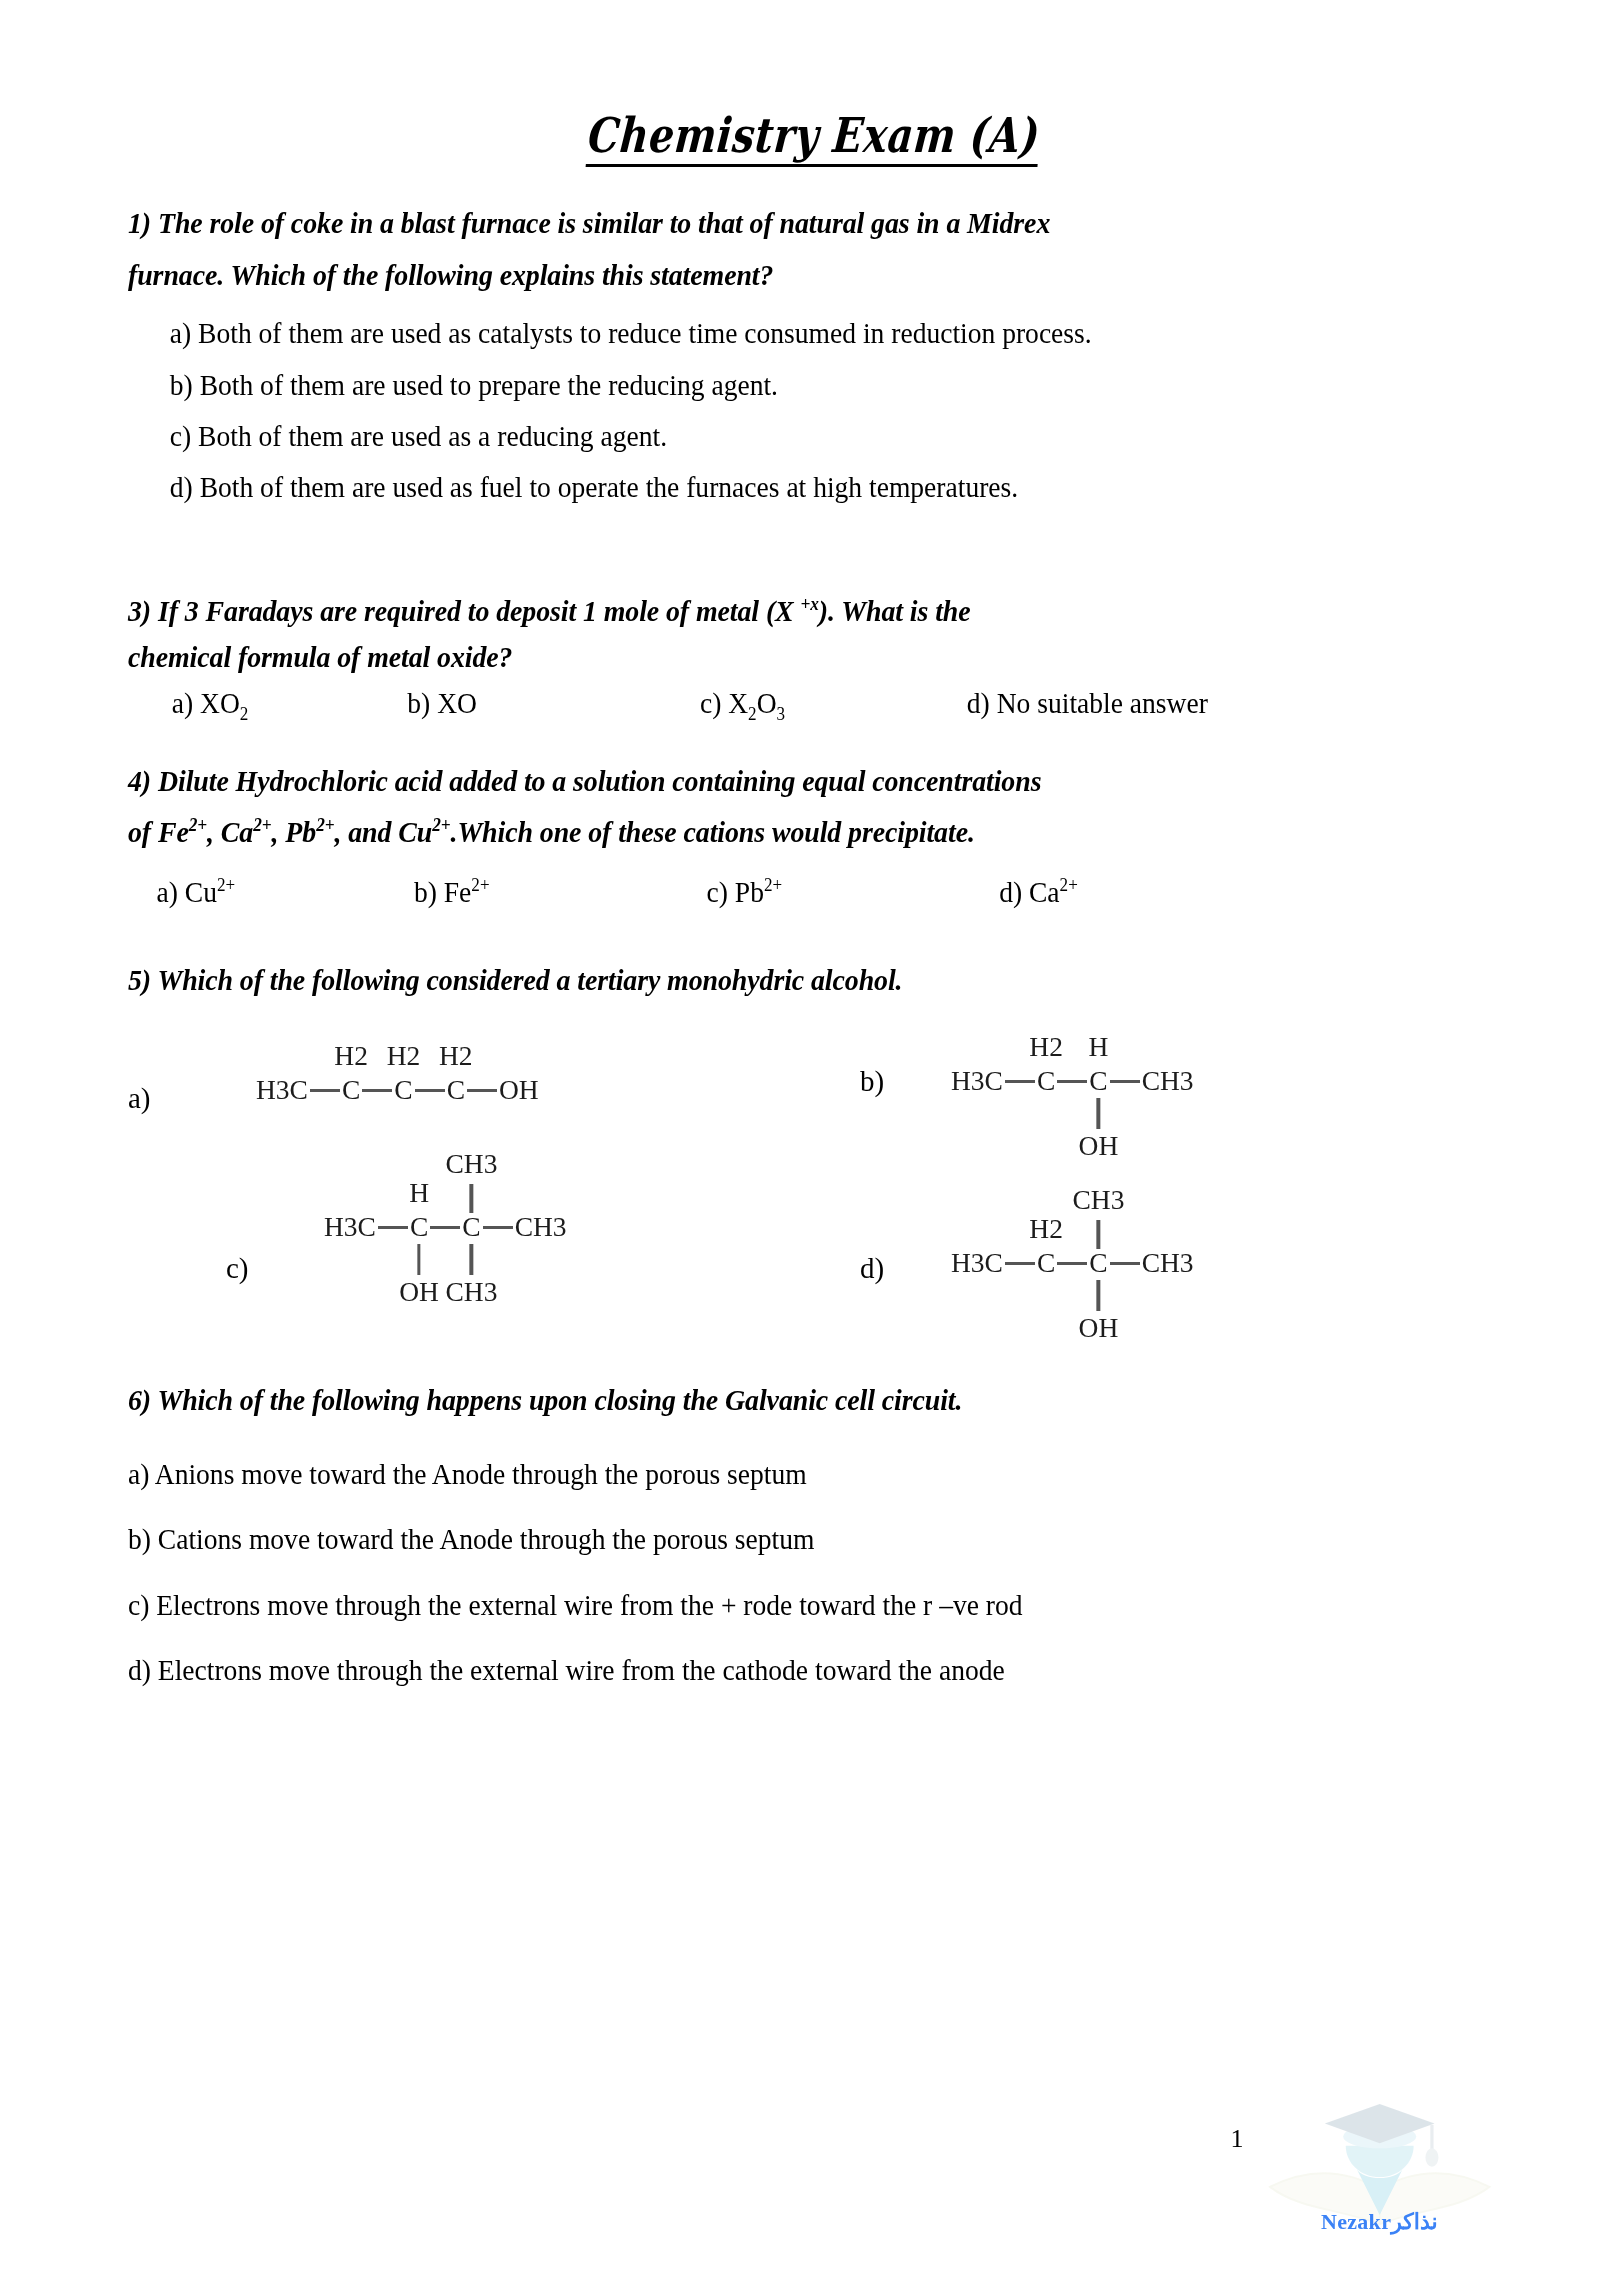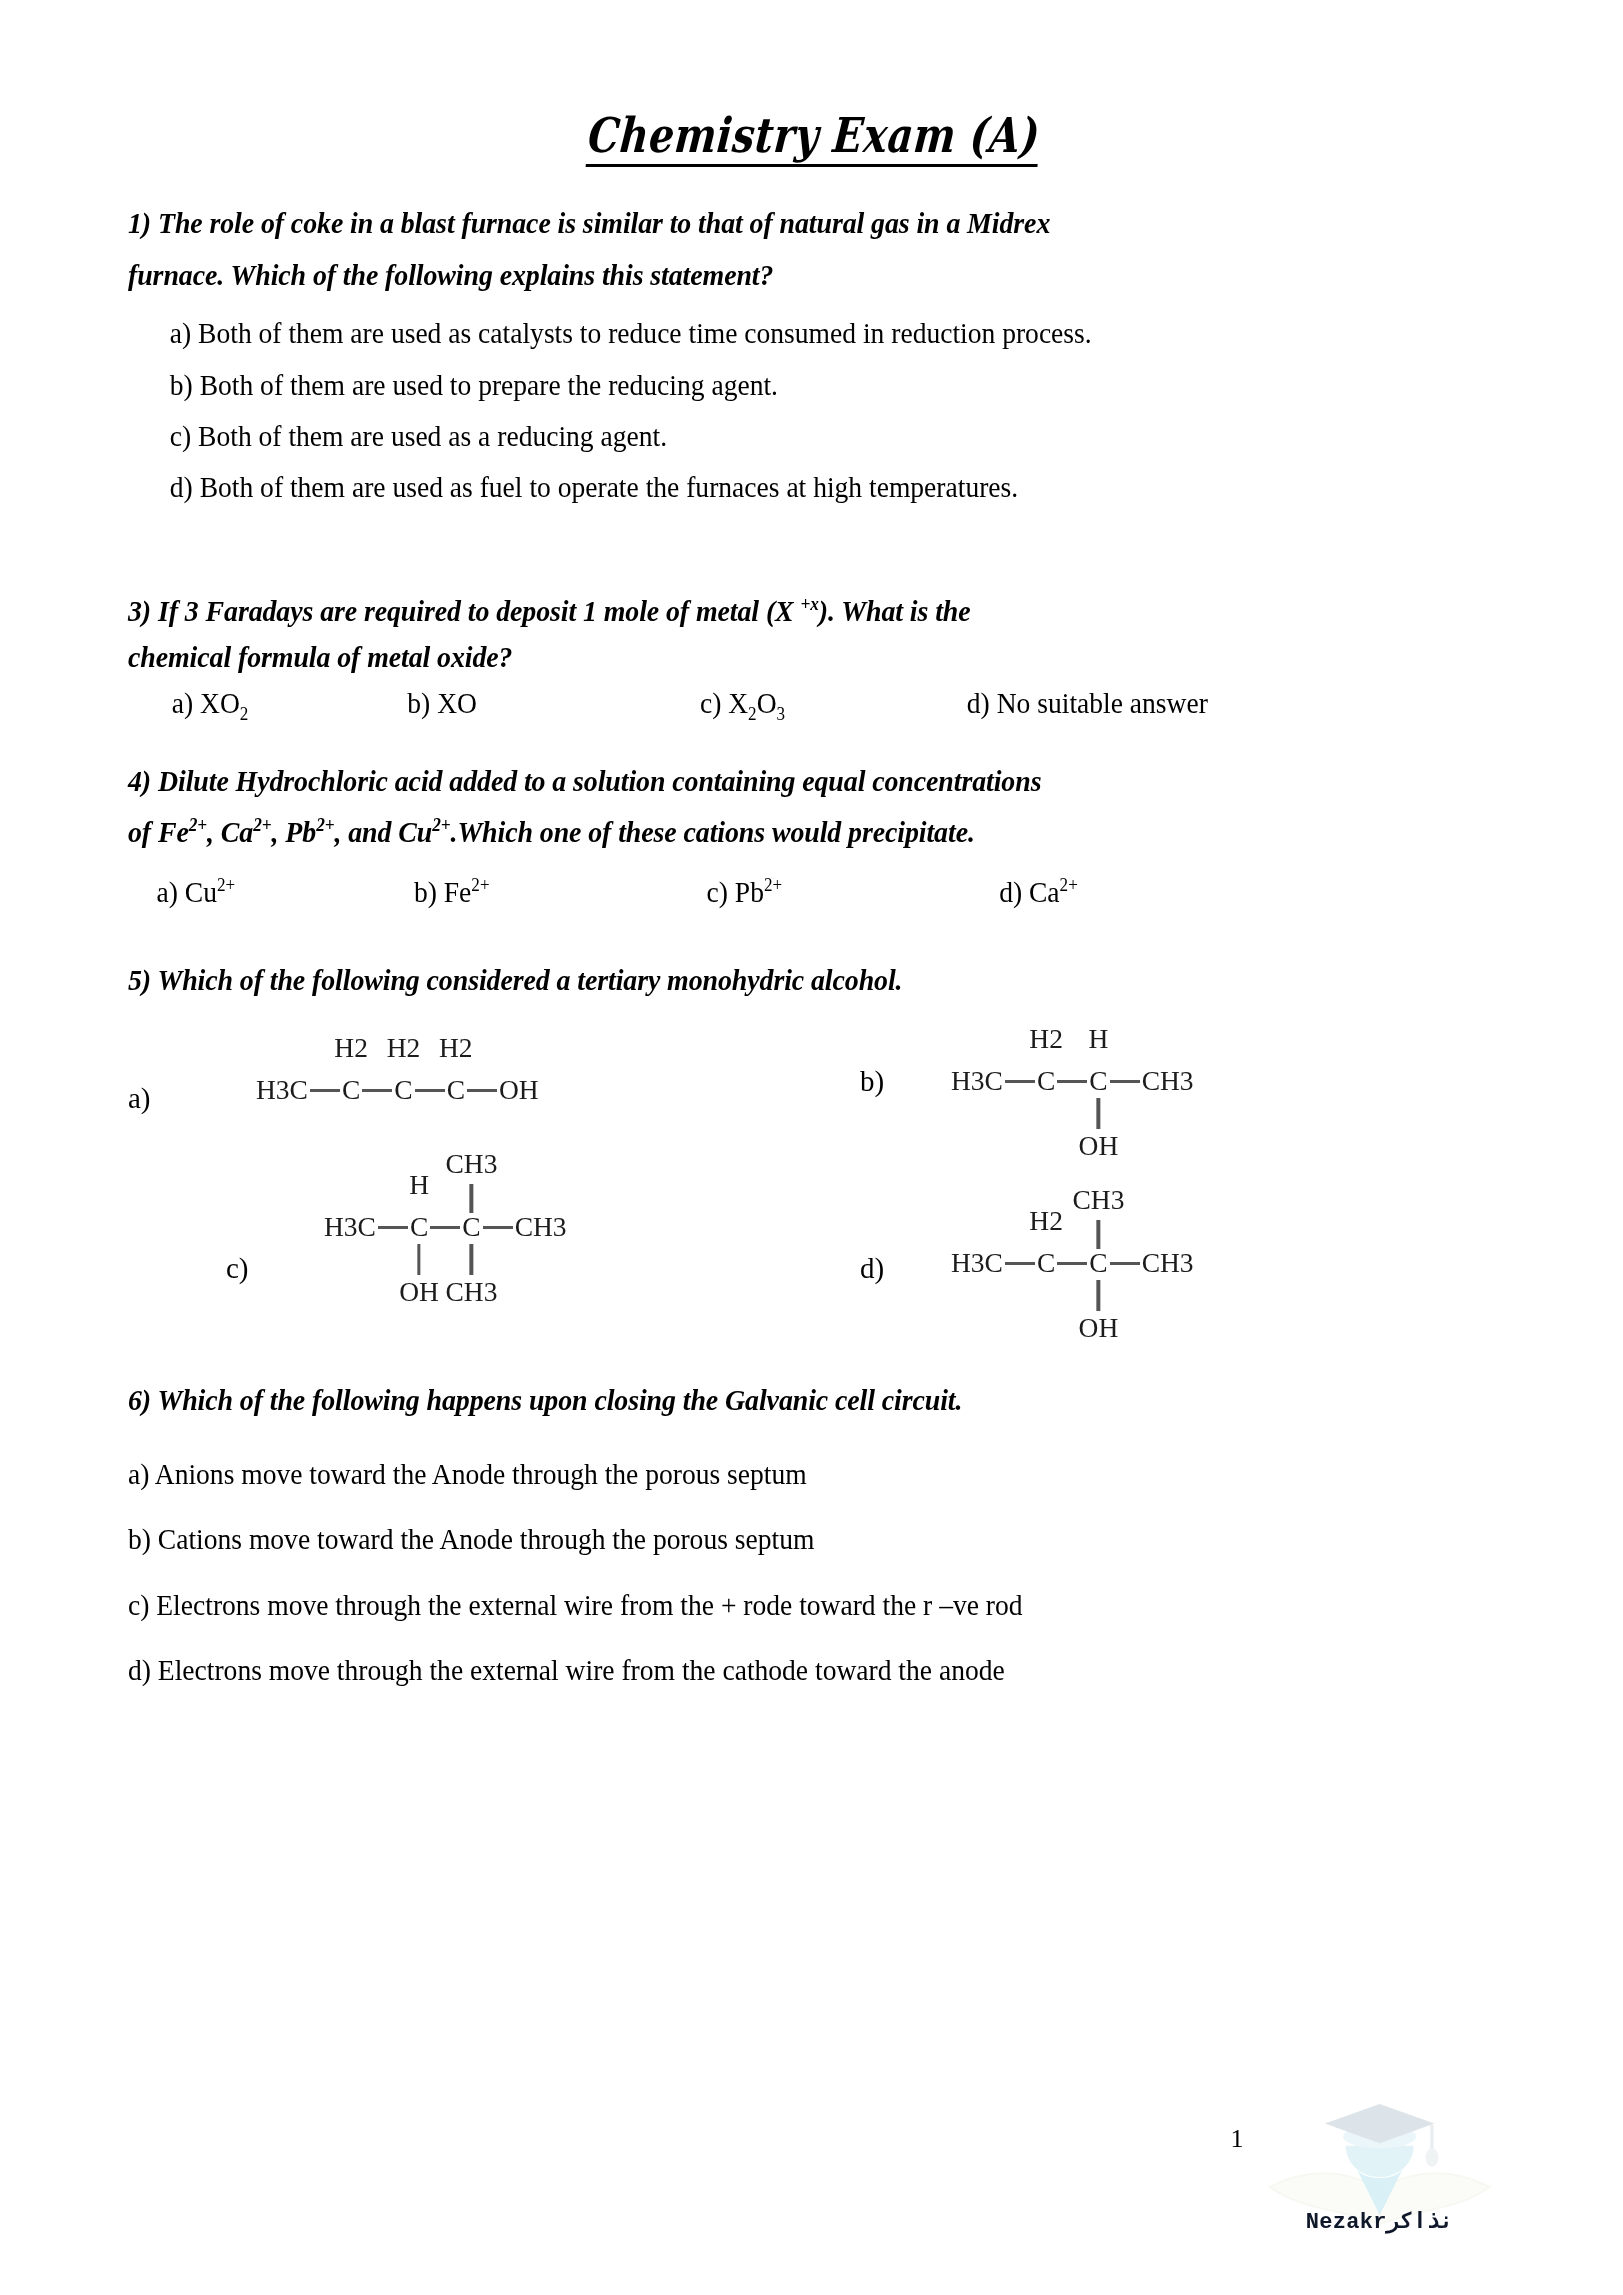--- a/index.html
+++ b/index.html
@@ -116,21 +116,21 @@
     background: #555;
     margin: 0 2px;
   }
   .sub-label {
     position: absolute;
     left: 50%;
     transform: translateX(-50%);
     white-space: nowrap;
     font-size: 27.5px;
   }
-  .top-label { bottom: 42px; }
+  .top-label { bottom: 34px; }
   .bot-label { top: 41px; }
   .bond-v {
     position: absolute;
     left: 50%;
     transform: translateX(-50%);
     width: 3.3px;
     background: #555;
   }
   .bond-v.up { bottom: 30px; height: 29px; }
   .bond-v.down { top: 33px; height: 31px; }
@@ -158,24 +158,24 @@
     width: 236px;
     height: 209px;
     opacity: 0.30;
   }
   .logo-text {
     position: absolute;
     right: 5.2px;
     bottom: 34px;
     width: 229px;
     text-align: center;
-    font-family: Liberation Mono, monospace;
+    font-family: Liberation Serif, serif;
     font-weight: 700;
     font-size: 22px;
-    color: #0f172a;
+    color: #3b82f6;
     letter-spacing: 0.3px;
   }
 </style>
 </head>
 <body>
 
 <div class="page">
 
   <div class="title-wrap">
     <div class="exam-title">Chemistry Exam (A)</div>

